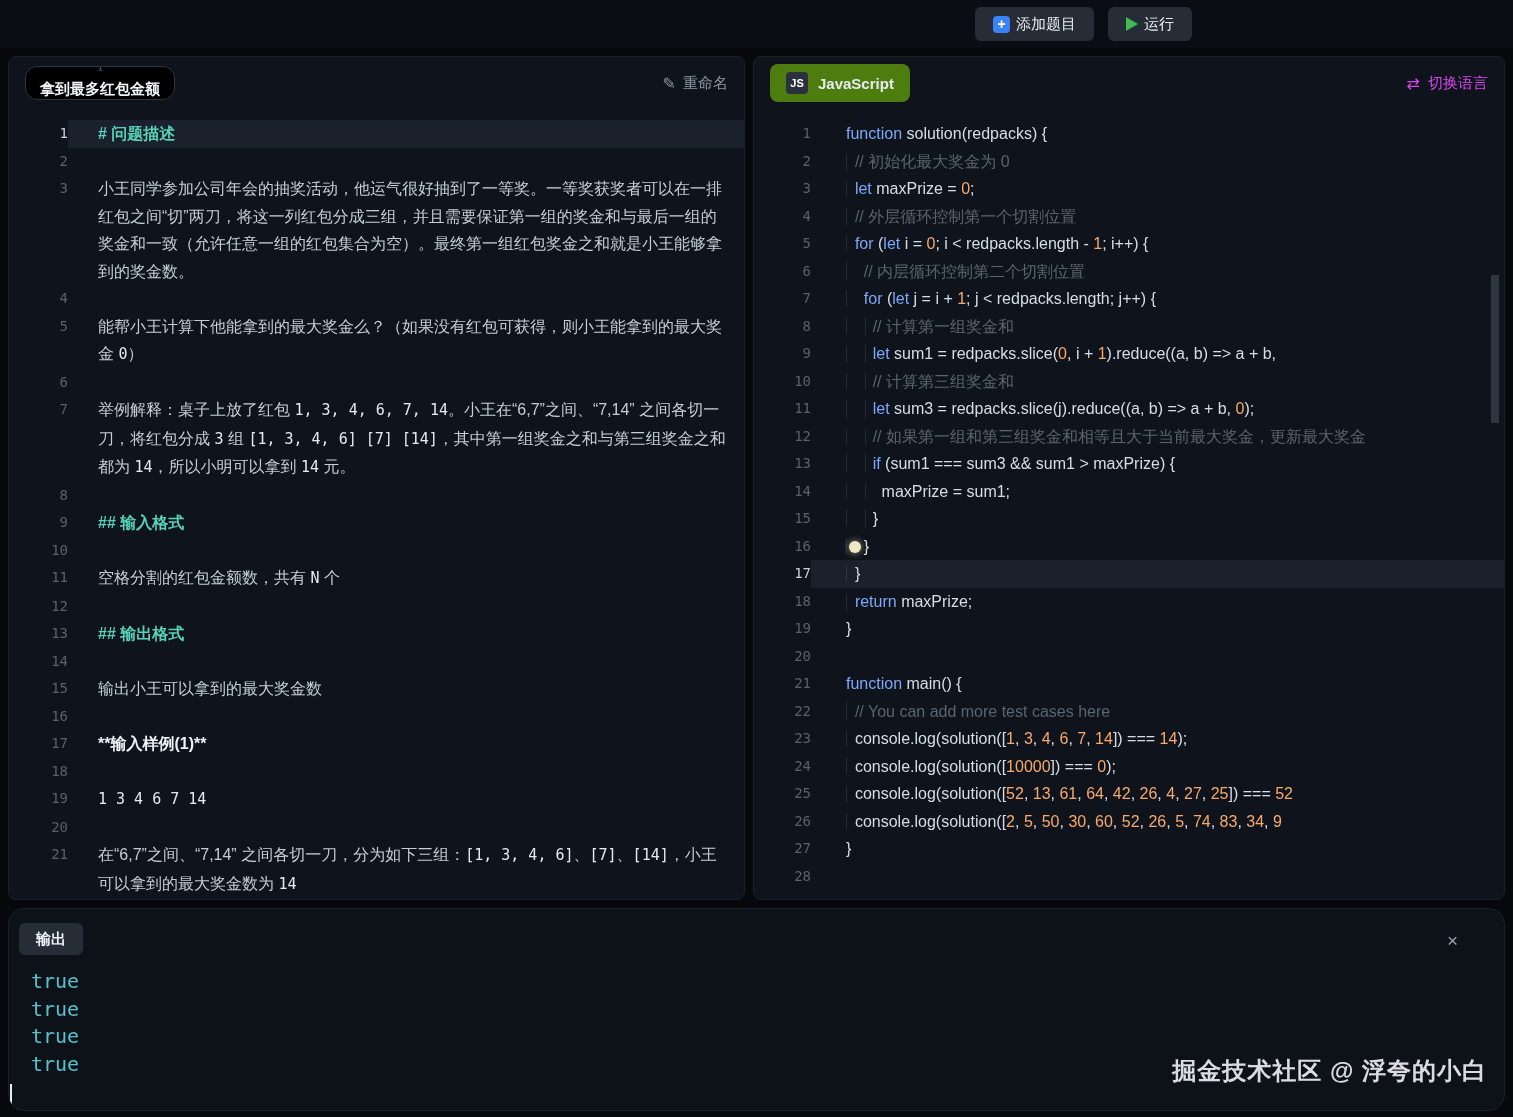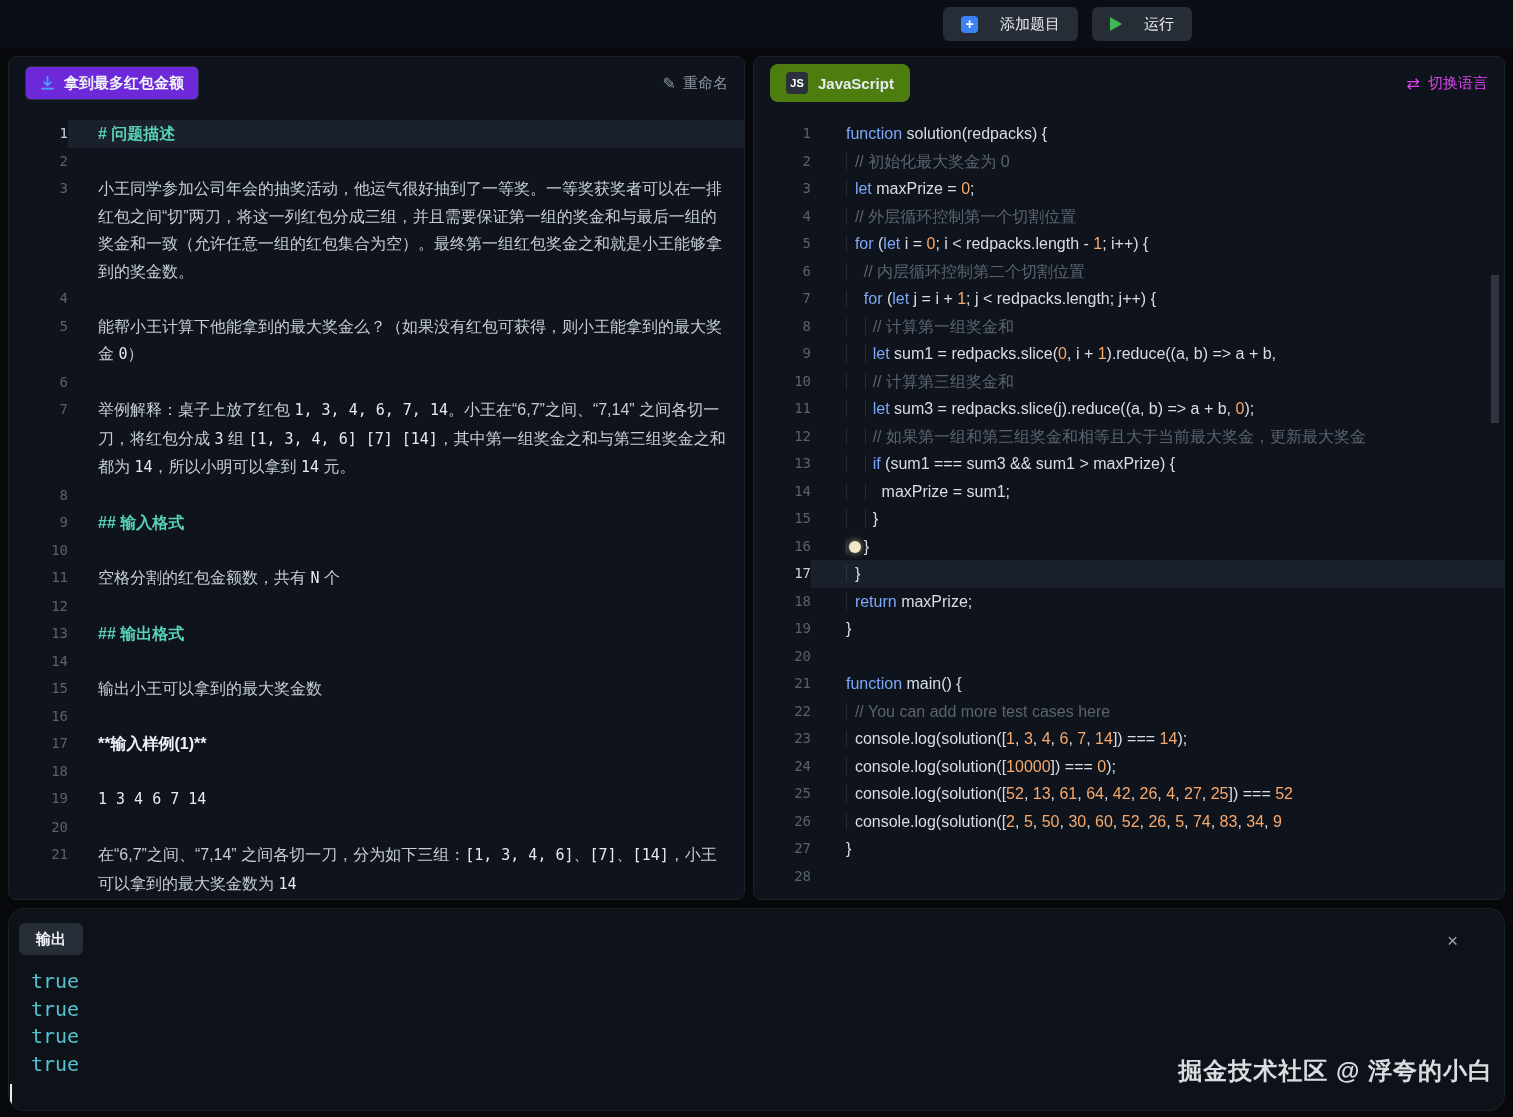--- a/index.html
+++ b/index.html
@@ -1,32 +1,32 @@
 <!DOCTYPE html>
 <html><head>
 <meta charset="utf-8">
 <style>
   *{margin:0;padding:0;box-sizing:border-box;}
   html,body{width:1513px;height:1117px;background:#06080c;font-family:"Liberation Sans",sans-serif;overflow:hidden;}
   body{display:flex;flex-direction:column;position:relative;}
 
   
   .topbar{height:48px;flex:none;background:#0a0d13;display:flex;align-items:center;justify-content:flex-end;padding-right:321px;gap:14px;}
-  .btn{height:34px;display:flex;align-items:center;gap:22px;background:#272d37;border:none;border-radius:6px;padding:0 18px;color:#e8ecf1;font-size:15px;cursor:pointer;font-family:inherit;}
+  .btn{height:34px;display:flex;align-items:center;gap:6px;background:#272d37;border:none;border-radius:6px;padding:0 18px;color:#e8ecf1;font-size:15px;cursor:pointer;font-family:inherit;}
   .plus-box{width:17px;height:17px;border-radius:4px;background:#3b82f6;color:#fff;display:flex;align-items:center;justify-content:center;font-size:14px;font-weight:700;line-height:1;}
   .plus-box::before{content:"+";}
   .play{width:0;height:0;border-left:12px solid #3fb950;border-top:7px solid transparent;border-bottom:7px solid transparent;}
 
   
   .main{display:flex;gap:8px;padding:8px 8px 0;height:852px;flex:none;}
   .panel{background:#0f141c;border:1px solid #1a2129;border-radius:8px;display:flex;flex-direction:column;overflow:hidden;position:relative;}
   .panel.left{width:737px;flex:none;}
   .panel.right{flex:1;}
   .phead{height:52px;flex:none;display:flex;align-items:center;padding:0 16px;}
-  .title-box{display:flex;align-items:center;gap:9px;background:#6d28d9;border:1px solid #2c3440;border-radius:6px;height:34px;padding:0 14px;color:#f0f3f7;font-weight:700;font-size:15px;}
+  .title-box{display:flex;align-items:center;gap:9px;background:#000000;border:1px solid #2c3440;border-radius:12px;height:34px;padding:0 14px;color:#f0f3f7;font-weight:700;font-size:15px;flex-direction:column;}
   .rename{margin-left:auto;display:flex;align-items:center;gap:7px;color:#8b95a2;font-size:15px;cursor:pointer;background:none;border:none;font-family:inherit;}
   .pencil::before{content:"✎";font-size:16px;}
   .langtab{display:flex;align-items:center;gap:10px;background:#4d7c0f;border-radius:8px;height:38px;padding:0 16px;color:#e7ebf0;font-size:15px;font-weight:600;}
   .js-badge{width:22px;height:22px;border-radius:4px;background:#2a313d;color:#fff;font-size:11px;font-weight:700;display:flex;align-items:center;justify-content:center;}
   .switch{margin-left:auto;display:flex;align-items:center;gap:8px;color:#d946ef;font-size:15px;background:none;border:none;cursor:pointer;font-family:inherit;}
   .swap-icon::before{content:"⇄";font-size:16px;}
 
   
   .editor{flex:1;overflow:hidden;padding-top:11px;position:relative;}
   .line{display:flex;line-height:27.5px;position:relative;min-height:27.5px;}
@@ -54,21 +54,21 @@
 
   
   .bottom{flex:1;margin:8px 8px 6px;background:#0d1219;border:1px solid #1a2129;border-radius:16px;position:relative;padding-top:14px;overflow:hidden;}
   .out-head{display:flex;align-items:center;padding:0 10px;}
   .out-tab{background:#272d37;border-radius:6px;height:32px;padding:0 17px;color:#f0f3f7;font-weight:700;font-size:15px;display:flex;align-items:center;}
   .close{position:absolute;right:46px;top:22px;color:#9aa4af;font-size:19px;background:none;border:none;cursor:pointer;line-height:1;font-family:inherit;}
   .out-lines{padding:13px 0 0 22px;font-family:"DejaVu Sans Mono",monospace;font-size:20px;line-height:27.5px;color:#55c2cf;}
   .caret{position:absolute;left:1px;bottom:0;width:2px;height:26px;background:#e8ecf1;animation:blink 1s steps(1) infinite;}
   @keyframes blink{50%{opacity:0;}}
 
-  .watermark{position:absolute;right:20px;top:1055px;color:rgba(235,238,242,.92);font-size:24px;font-weight:700;letter-spacing:1px;z-index:5;}
+  .watermark{position:absolute;right:26px;top:1055px;color:rgba(235,238,242,.92);font-size:24px;font-weight:700;letter-spacing:1px;z-index:5;}
 </style>
 </head>
 <body>
 
 <div class="topbar">
   <button class="btn">
     <span class="plus-box"></span>
     <span>添加题目</span>
   </button>
   <button class="btn">

